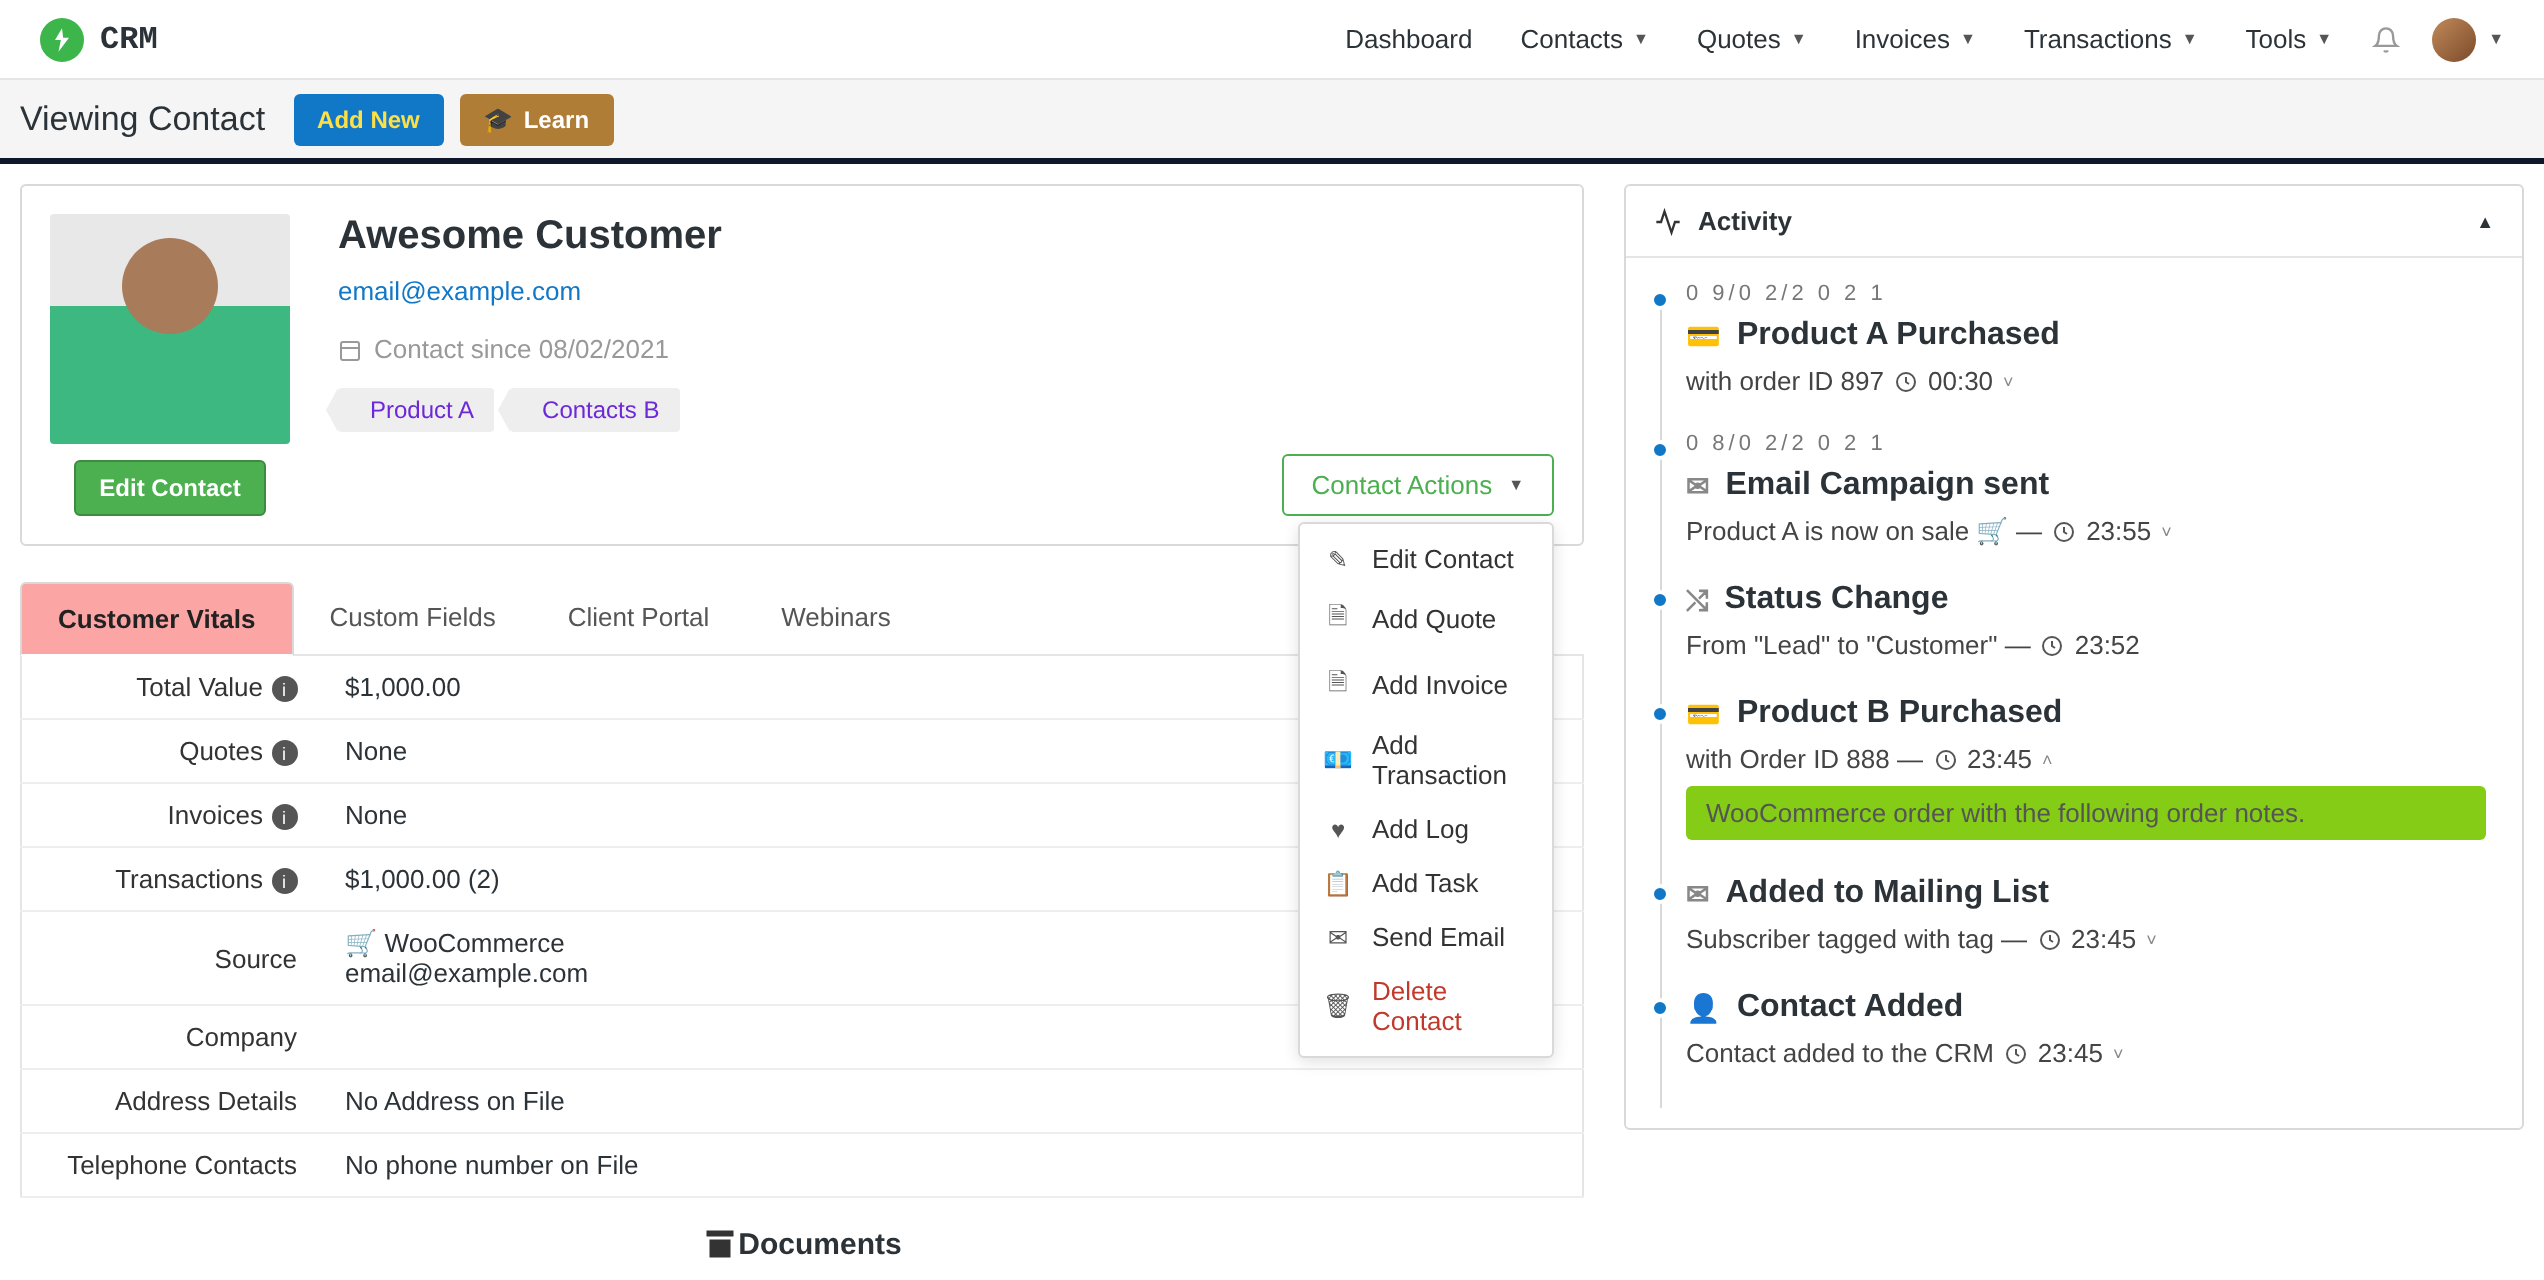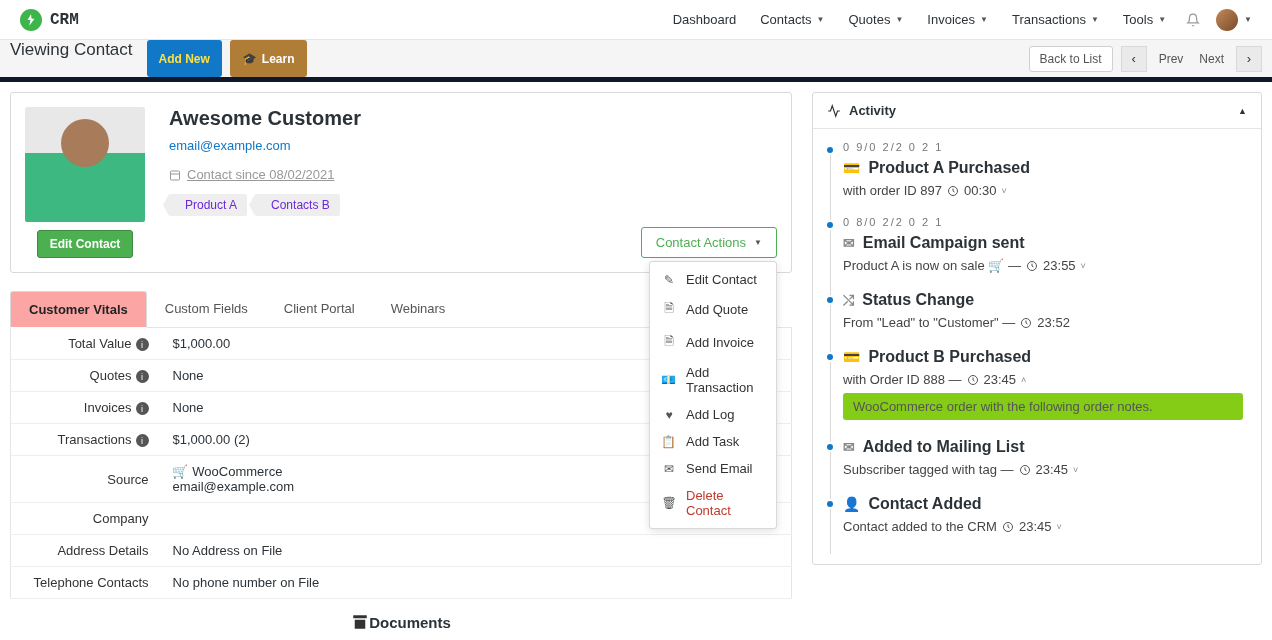--- a/index.html
+++ b/index.html
@@ -8,21 +8,21 @@
 .brand { display: flex; align-items: center; gap: 8px; font-weight: 700; font-size: 16px; font-family: Liberation Mono, monospace; }
 .brand-logo { width: 22px; height: 22px; background: #3cb54b; border-radius: 50%; display: flex; align-items: center; justify-content: center; }
 .brand-logo svg { width: 14px; height: 14px; }
 .nav-spacer { flex: 1; }
 .nav-links { display: flex; align-items: center; gap: 24px; }
 .nav-link { display: flex; align-items: center; gap: 5px; color: #2c3338; font-size: 13px; cursor: pointer; }
 .nav-bell { margin-left: 20px; color: #999; cursor: pointer; }
 .nav-avatar { width: 22px; height: 22px; border-radius: 50%; background: linear-gradient(135deg,#c28a5a,#7a4a2a); margin-left: 16px; cursor: pointer; }
 .chev { font-size: 8px; color: #555; }
 
-.subbar { display: flex; height: 42px; padding: 0 10px; background: #f5f5f5; border-bottom: 5px solid #0f172a; }
+.subbar { display: flex; align-items: center; height: 42px; padding: 0 10px; background: #f5f5f5; border-bottom: 3px solid #0f172a; }
 .subbar-title { font-size: 17px; font-weight: 400; margin-right: 14px; }
 .btn { border: none; padding: 6px 12px; font-size: 12px; border-radius: 3px; cursor: pointer; font-weight: 600; }
 .btn-blue { background: #1178c8; color: #fde047; margin-right: 8px; }
 .btn-brown { background: #b07d37; color: #fff; display: flex; align-items: center; gap: 5px; }
 .subbar-right { margin-left: auto; display: flex; align-items: center; gap: 8px; }
 .btn-light { background: #fff; border: 1px solid #d0d0d0; color: #555; font-weight: 400; font-size: 12px; padding: 5px 10px; }
 .btn-square { background: #eaeaea; border: 1px solid #d9d9d9; width: 26px; height: 26px; display: flex; align-items: center; justify-content: center; cursor: pointer; }
 .link-dim { color: #555; font-size: 12px; cursor: pointer; padding: 0 4px; }
 
 .main { display: flex; gap: 20px; padding: 10px 10px 0 10px; align-items: flex-start; }
@@ -30,21 +30,21 @@
 .right-col { width: 450px; }
 
 .panel { border: 1px solid #d9d9d9; border-radius: 3px; background: #fff; }
 .contact-header { display: flex; padding: 14px; position: relative; }
 .avatar-block { display: flex; flex-direction: column; align-items: center; gap: 8px; margin-right: 24px; }
 .avatar-img { width: 120px; height: 115px; background: linear-gradient(180deg,#e8e8e8 0%,#e8e8e8 40%,#3cb880 40%,#3cb880 100%); border-radius: 2px; position: relative; overflow: hidden; }
 .avatar-head { position: absolute; top: 12px; left: 36px; width: 48px; height: 48px; background: #a87b5a; border-radius: 50%; }
 .btn-green { background: #4caf50; color: #fff; border: 1px solid #3d8b40; }
 .contact-name { font-size: 20px; font-weight: 700; margin-bottom: 8px; }
 .contact-email { color: #1178c8; font-size: 13px; margin-bottom: 14px; display: inline-block; cursor: pointer; }
-.contact-meta { color: #999; font-size: 13px; display: flex; align-items: center; gap: 6px; margin-bottom: 12px; text-decoration: underline; }
+.contact-meta { color: #999; font-size: 13px; display: flex; align-items: center; gap: 6px; margin-bottom: 12px; }
 .tags { display: flex; gap: 8px; }
 .tag { background: #eee; padding: 4px 10px 4px 16px; font-size: 12px; color: #6d28d9; position: relative; border-radius: 2px; text-align: right; }
 .tag::before { content: ""; position: absolute; left: -6px; top: 0; border: 11px solid transparent; border-right: 6px solid #eee; border-left: none; }
 
 .contact-actions-btn { position: absolute; right: 14px; bottom: 14px; border: 1px solid #4caf50; color: #4caf50; background: #fff; padding: 7px 14px; border-radius: 3px; font-size: 13px; cursor: pointer; display: flex; align-items: center; gap: 8px; }
 .dropdown-menu { position: absolute; right: 14px; top: 168px; width: 128px; background: #fff; border: 1px solid #d9d9d9; border-radius: 3px; box-shadow: 0 2px 8px rgba(0,0,0,0.12); z-index: 10; padding: 4px 0; }
 .dropdown-item { display: flex; align-items: center; gap: 10px; padding: 6px 12px; font-size: 13px; cursor: pointer; color: #333; }
 .dropdown-item.danger { color: #c0392b; }
 .dd-icon { width: 14px; display: flex; justify-content: center; color: #555; font-size: 12px; }
 
@@ -122,27 +122,20 @@
   <span class="chev" style="margin-left:6px">▼</span>
 </div>
 
 <div class="subbar">
   <span class="subbar-title">Viewing Contact</span>
   <button class="btn btn-blue">Add New</button>
   <button class="btn btn-brown">
       <span>🎓</span>
       <span>Learn</span>
     </button>
-  <div class="subbar-right">
-    <button class="btn btn-light">Back to List</button>
-    <span class="btn-square">‹</span>
-    <span class="link-dim">Prev</span>
-    <span class="link-dim">Next</span>
-    <span class="btn-square">›</span>
-  </div>
 </div>
 
 <div class="main">
   <div class="left-col">
     <div class="panel">
       <div class="contact-header">
         <div class="avatar-block">
           <div class="avatar-img">
               <div class="avatar-head"></div>
             </div>

